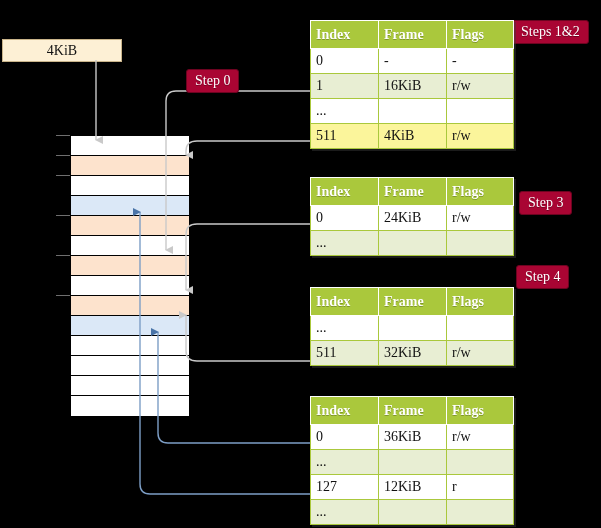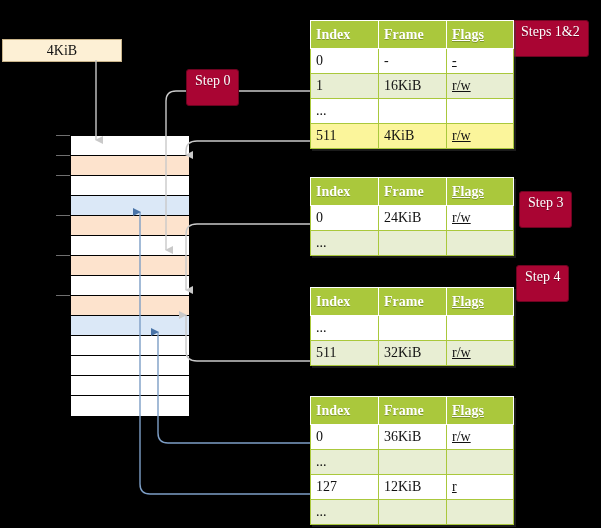--- a/index.html
+++ b/index.html
@@ -6,21 +6,21 @@
   body{width:601px;height:528px;position:relative;overflow:hidden;
        font-family:"Liberation Serif","DejaVu Serif",serif;}
 
   #stage{position:absolute;left:0;top:0;width:601px;height:528px;}
 
   svg.wires{position:absolute;left:0;top:0;width:601px;height:528px;pointer-events:none;}
 
   
   .badge{position:absolute;background:#a90533;color:#fff;
          border-radius:3px;font-size:14px;line-height:1;
-         padding:4px 8px 17px 8px;white-space:nowrap;
+         padding:4px 8px 4px 8px;white-space:nowrap;
          border:1px solid #6d0320;
          text-shadow:0 1px 0 rgba(0,0,0,.35);}
 
   
   .vbox{position:absolute;background:#fdf0d5;border:1px solid #c9b48a;
         color:#111;font-size:14px;text-align:center;line-height:1;
         display:flex;align-items:center;justify-content:center;}
 
   
   .memcol{position:absolute;border:1px solid #000;box-sizing:border-box;}
@@ -39,21 +39,21 @@
               text-shadow:0 1px 0 rgba(0,0,0,.25);}
   table.pt td{font-size:14px;color:#111;text-align:left;
               padding:3px 5px 3px 5px;height:18px;
               border:1px solid #aac83c;
               white-space:nowrap;overflow:hidden;}
   table.pt tr.alt td{background:#e8eed3;}
   table.pt tr.plain td{background:#ffffff;}
   td.hl{background:#fbf59b !important;}
   .c-index{width:57px;}
   .c-frame{width:57px;}
-  .c-flags{width:56px;text-decoration:underline;}
+  .c-flags{width:56px;}
 </style>
 </head>
 <body>
 
 <div id="stage">
 
   <div class="vbox" id="vbox" style="left: 2px; top: 39px; width: 118px; height: 21px; background: rgb(253, 240, 213);">
     <span>4KiB</span>
   </div>
 

